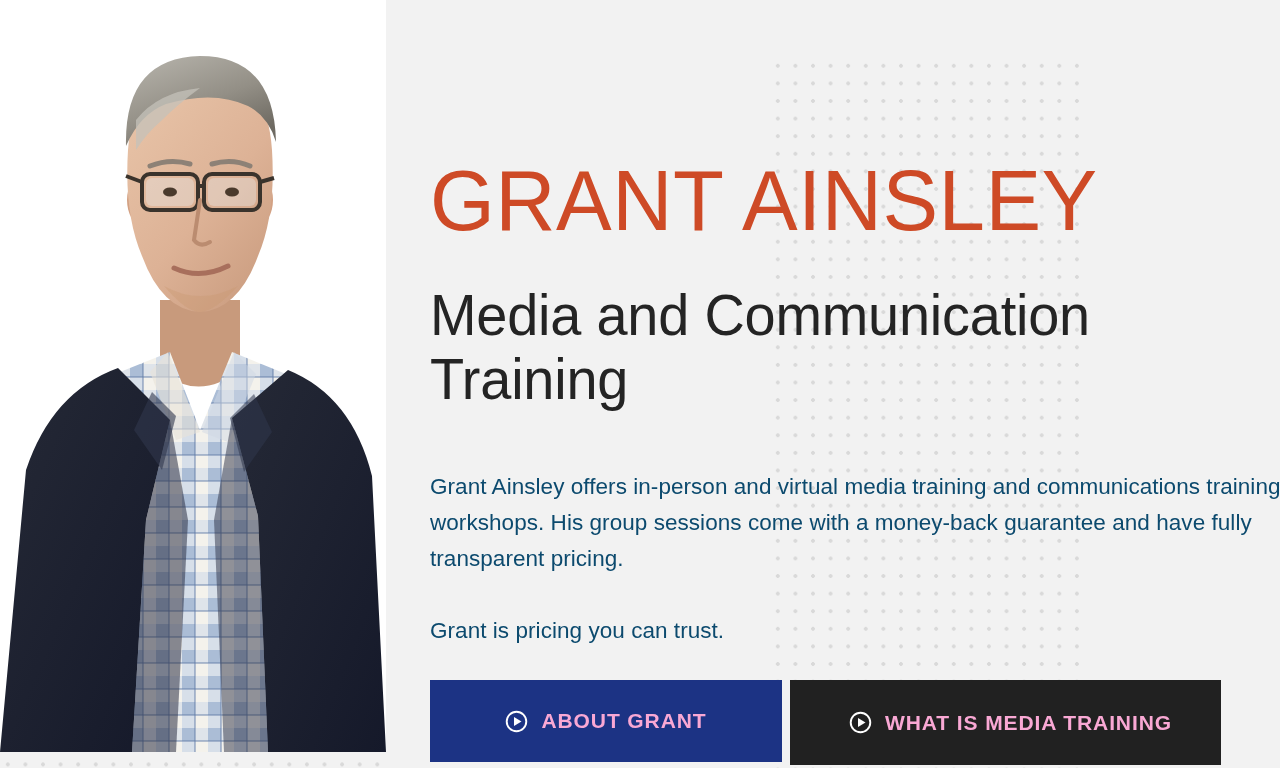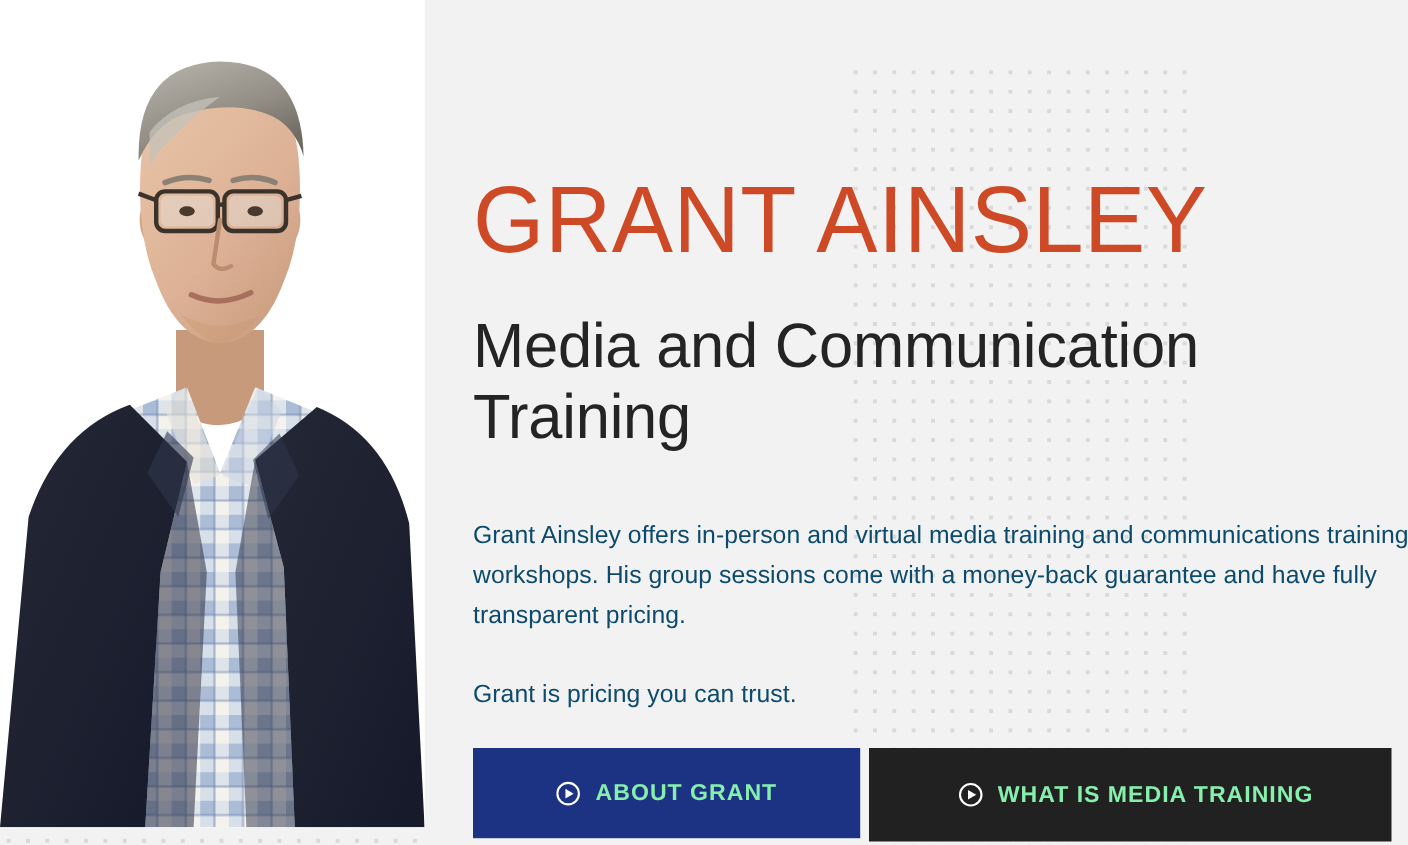--- a/index.html
+++ b/index.html
@@ -133,35 +133,35 @@
     gap: 8px;
   }
   .cta-btn {
     display: flex;
     align-items: center;
     justify-content: center;
     gap: 13px;
     border: none;
     outline: none;
     cursor: pointer;
-    color: #86efac;
+    color: #f9a8d4;
     font-family: "Liberation Sans", sans-serif;
     font-size: 21px;
     font-weight: 700;
     letter-spacing: 0.9px;
     padding: 0 30px;
     box-sizing: border-box;
   }
   #btn-about {
     width: 352px;
     height: 82px;
     background: #1c3384;
   }
   #btn-what {
-    width: 475px;
+    width: 431px;
     height: 85px;
     background: #212121;
     padding-left: 40px;
   }
   .play-icon {
     flex: 0 0 auto;
     width: 23px;
     height: 23px;
     display: block;
   }

